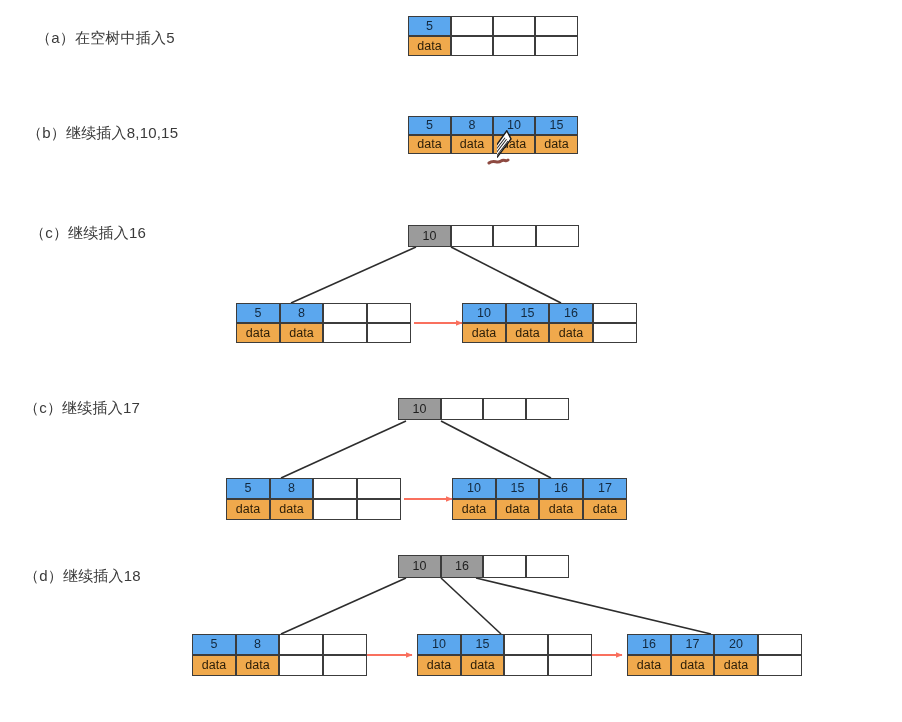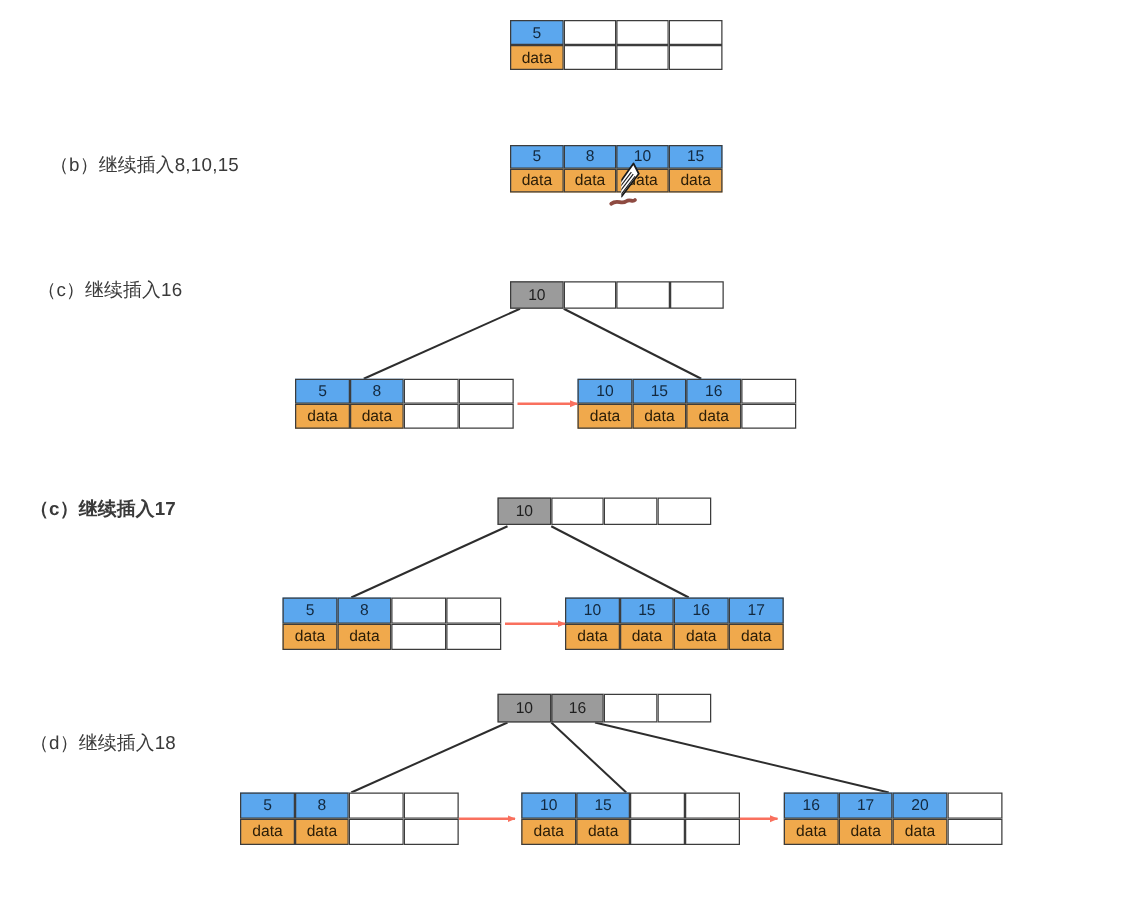--- a/index.html
+++ b/index.html
@@ -105,24 +105,25 @@
       <line x1="404" y1="499" x2="452" y2="499" stroke="#f9705e" stroke-width="2.1" marker-end="url(#arrowSalmon)"></line>
       <line x1="352" y1="655" x2="412" y2="655" stroke="#f9705e" stroke-width="2.1" marker-end="url(#arrowSalmon)"></line>
       <line x1="562" y1="655" x2="622" y2="655" stroke="#f9705e" stroke-width="2.1" marker-end="url(#arrowSalmon)"></line>
     </g>
 
     <g>
       <path d="M489,163 C494,159 497,164 501,161 C504,159 506,162 508,160" stroke="#8e4a41" stroke-width="3" fill="none" stroke-linecap="round"></path>
     </g>
   </svg>
 
-  <div class="caption" style="left:40px; top:123px;">（b）继续插入8,10,15</div>
+  <div class="caption" style="left:36px; top:28px;">（a）在空树中插入5</div>
+  <div class="caption" style="left:27px; top:123px;">（b）继续插入8,10,15</div>
   <div class="caption" style="left:30px; top:223px;">（c）继续插入16</div>
-  <div class="caption" style="left:24px; top:398px;font-weight:bold;">（c）继续插入17</div>
-  <div class="caption" style="left:24px; top:585px;">（d）继续插入18</div>
+  <div class="caption" style="left:24px; top:398px;">（c）继续插入17</div>
+  <div class="caption" style="left:24px; top:566px;">（d）继续插入18</div>
 
   <div class="node" style="left:408px; top:16px;">
     <div class="col">
       <div class="cell key filled-key" style="width:43px;height:20px;">5</div>
       <div class="cell val filled-val" style="width:43px;height:20px;">data</div>
     </div>
     <div class="col">
       <div class="cell key empty" style="width:42px;height:20px;"></div>
       <div class="cell val empty" style="width:42px;height:20px;"></div>
     </div>

